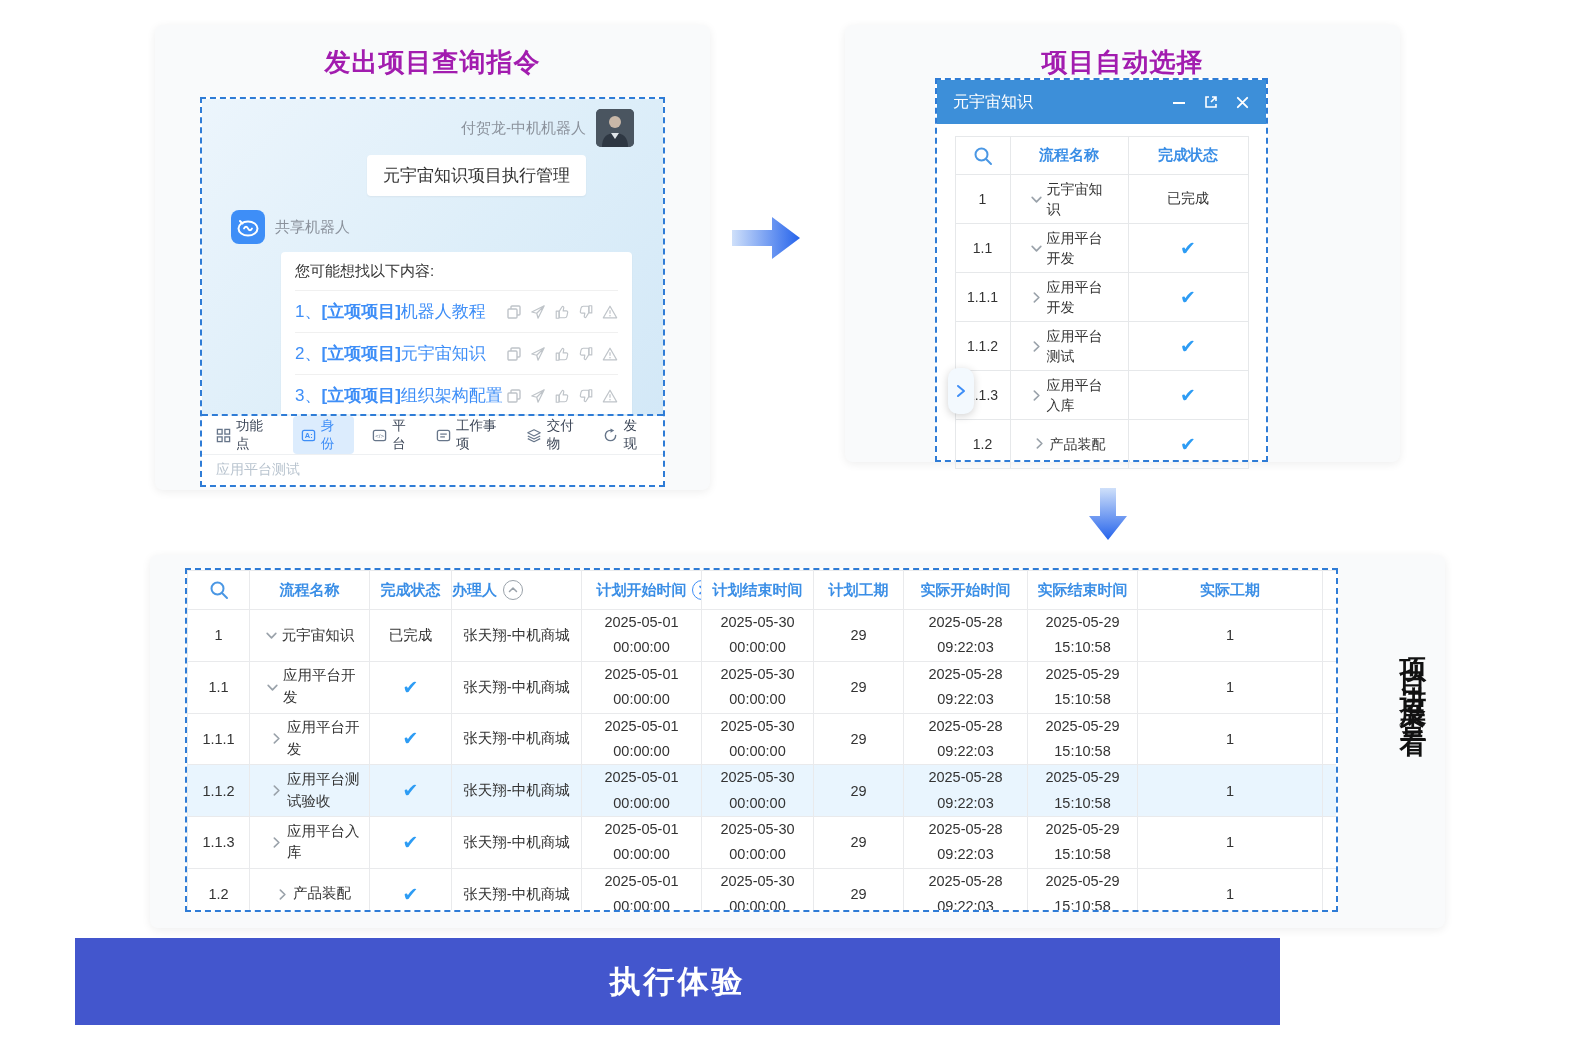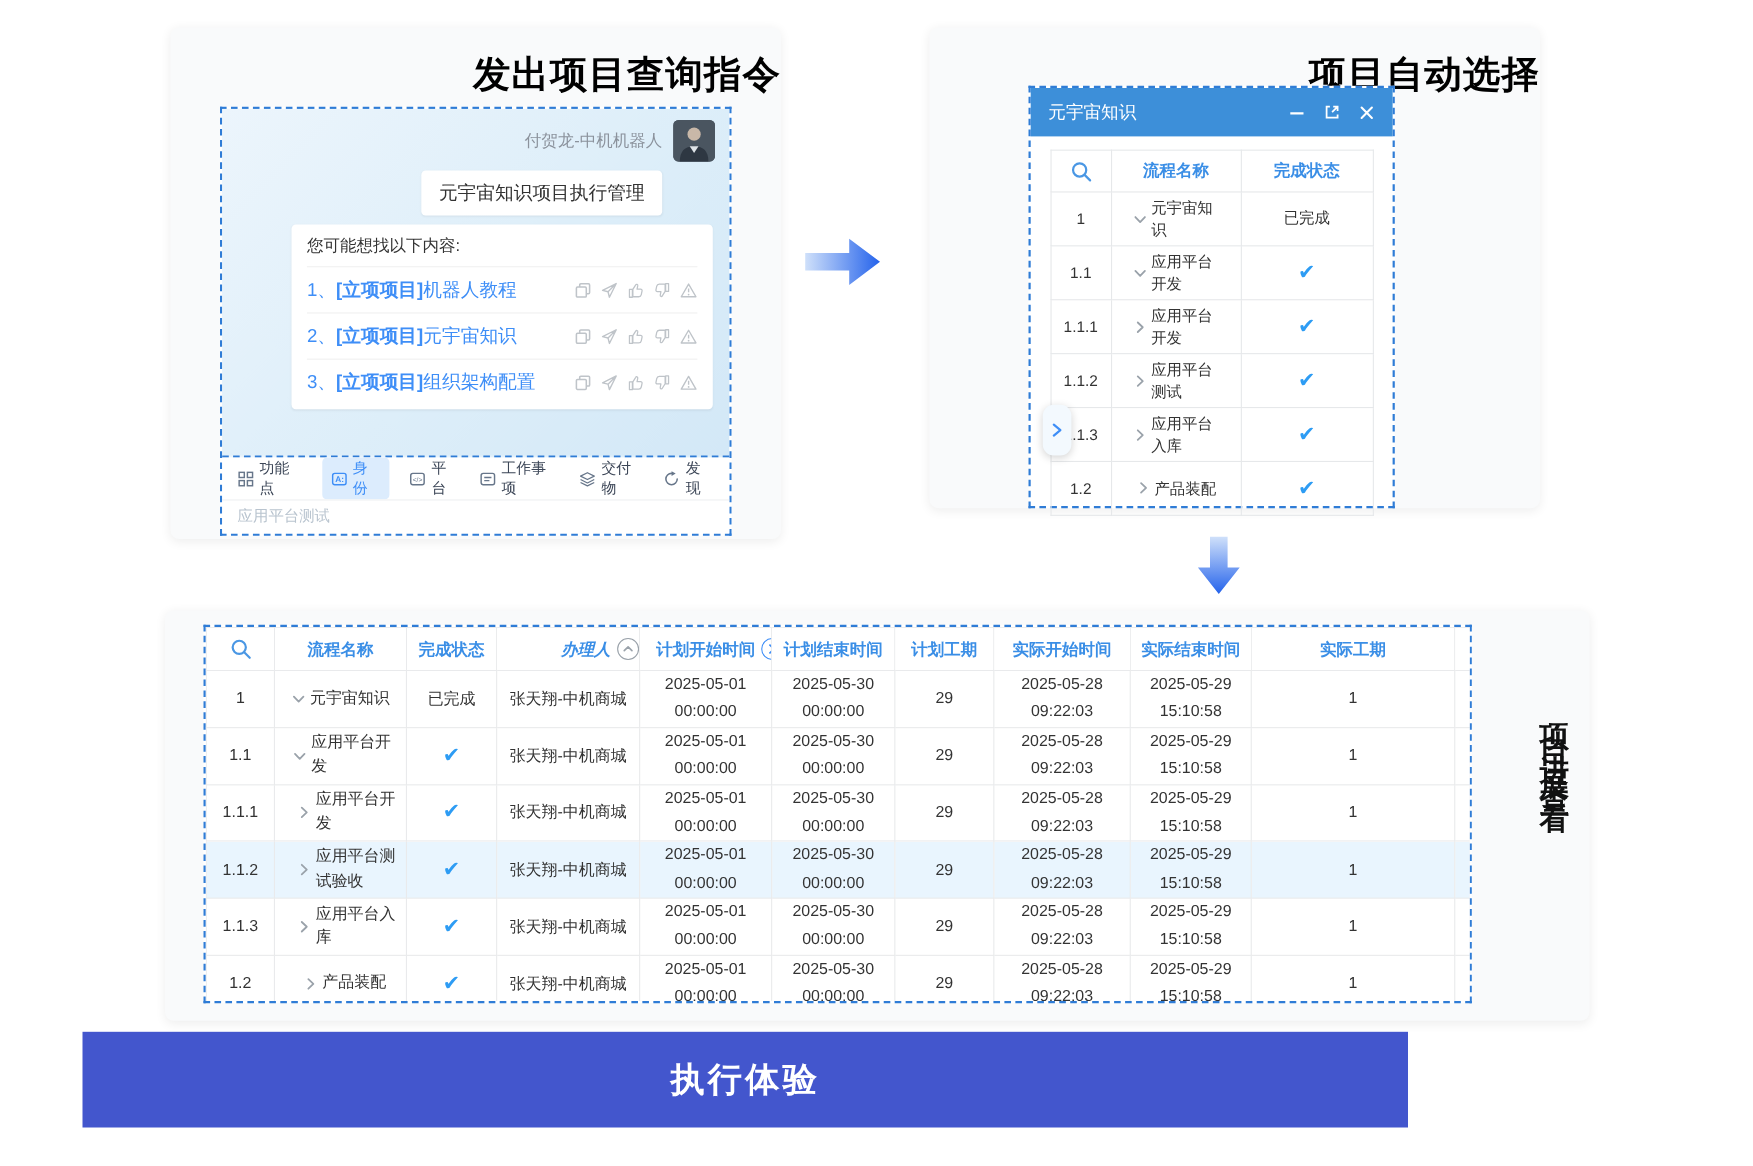--- a/index.html
+++ b/index.html
@@ -4,25 +4,25 @@
 <style>
   * { margin:0; padding:0; box-sizing:border-box; }
   html,body { background:#ffffff; font-family:"Liberation Sans","DejaVu Sans",sans-serif; }
   .page { position:relative; width:1594px; height:1060px; background:#fff; overflow:hidden; }
 
   .card { position:absolute; background:#f9fafb; border-radius:8px; box-shadow:0 2px 10px rgba(0,0,0,.07); }
   .card-chat { left:155px; top:25px; width:555px; height:465px; }
   .card-select { left:845px; top:25px; width:555px; height:437px; }
   .card-progress { left:150px; top:555px; width:1295px; height:373px; }
 
-  .panel-title { text-align:right; padding-top:20px; font-size:34px; font-weight:bold; color:#000000; letter-spacing:1px; }
+  .panel-title { text-align:center; padding-top:20px; font-size:26px; font-weight:bold; color:#a21caf; letter-spacing:1px; }
 
   
   .chat-box { position:absolute; left:45px; top:72px; width:465px; height:390px; border:2px dashed #2f7cd6; display:flex; flex-direction:column; background:#fff; }
-  .chat-area { height:320px; background:linear-gradient(135deg,#ecf5fc 0%,#ddeef9 55%,#d3e8f7 100%); padding:10px 13px; border-bottom:2px dashed #2f7cd6; overflow:hidden; }
+  .chat-area { height:320px; background:linear-gradient(135deg,#ecf5fc 0%,#ddeef9 55%,#d3e8f7 100%); padding:10px 29px; border-bottom:2px dashed #2f7cd6; overflow:hidden; }
   .user-row { display:flex; justify-content:flex-end; align-items:center; gap:10px; }
   .user-name { font-size:15px; color:#8b929c; }
   .avatar { width:38px; height:38px; border-radius:5px; overflow:hidden; display:inline-block; background:#4a5560; flex:0 0 auto; }
   .bubble-row { display:flex; justify-content:flex-end; margin:8px 48px 0 0; }
   .bubble { background:#fff; border-radius:4px; padding:9px 16px; font-size:17px; color:#333; box-shadow:0 1px 2px rgba(0,0,0,.05); }
   .bot-row { display:flex; align-items:center; gap:10px; margin-top:14px; }
   .robot-icon { width:34px; height:34px; border-radius:8px; background:#3e8ef7; display:flex; align-items:center; justify-content:center; flex:0 0 auto; }
   .bot-name { font-size:15px; color:#8b929c; }
   .bot-card { margin:8px 2px 0 50px; background:#fff; border-radius:4px; padding:10px 14px 4px 14px; box-shadow:0 1px 2px rgba(0,0,0,.05); }
   .intro { font-size:15px; color:#333; padding-bottom:9px; border-bottom:1px solid #f0f0f0; }
@@ -61,21 +61,21 @@
 
   
   .prog-box { position:absolute; left:35px; top:13px; width:1153px; height:344px; border:2px dashed #2f7cd6; background:#fff; overflow:hidden; }
   table.big { border-collapse:collapse; table-layout:fixed; width:1149px; }
   table.big th, table.big td { border:1px solid #e9eaec; text-align:center; vertical-align:middle; overflow:hidden; }
   table.big th { height:39px; color:#3a8ee6; font-size:15px; font-weight:bold; background:#fff; position:relative; }
   table.big td { height:50px; font-size:14.5px; color:#333; background:#fff; }
   tr.hl td { background:#e9f5fe; }
   .dt { white-space:pre-line; line-height:1.75; }
   .name-text-b { display:inline-block; max-width:78px; line-height:1.5; text-align:left; }
-  .hdr-flex { display:flex; align-items:center; justify-content:flex-end; gap:6px;font-style:italic; }
+  .hdr-flex { display:flex; align-items:center; justify-content:flex-start; gap:6px; }
   .circ-icon { width:20px; height:20px; border-radius:50%; border:1.5px solid #9aa2aa; display:inline-flex; align-items:center; justify-content:center; color:#9aa2aa; background:#fff; }
   .circ-icon.blue { border-color:#3e8ef7; color:#3e8ef7; position:absolute; right:-11px; top:9px; z-index:3; }
   .side-label { position:absolute; right:14px; top:82px; writing-mode:vertical-rl; font-size:27px; font-weight:bold; color:#111; letter-spacing:14px; }
 
   
   .footer-bar { position:absolute; left:75px; top:938px; width:1205px; height:87px; background:#4356cd; display:flex; align-items:center; justify-content:center; }
   .footer-bar span { color:#fff; font-size:31px; font-weight:bold; letter-spacing:3px; }
 
   .search-th svg { display:block; margin:0 auto; color:#4a97e4; }
 </style>
@@ -94,20 +94,30 @@
             <svg width="38" height="38" viewBox="0 0 38 38">
                 <rect width="38" height="38" fill="#4a5560"></rect>
                 <circle cx="19" cy="13" r="6" fill="#c9b8a8"></circle>
                 <path d="M6 38 Q6 24 19 24 Q32 24 32 38 Z" fill="#2e3742"></path>
                 <path d="M15 24 L19 30 L23 24 Z" fill="#dfe4e8"></path>
               </svg>
           </span>
         </div>
         <div class="bubble-row">
           <div class="bubble">元宇宙知识项目执行管理</div>
+        </div>
+        <div class="bot-row">
+          <span class="robot-icon">
+            <svg width="26" height="26" viewBox="0 0 26 26">
+                <ellipse cx="13" cy="14.5" rx="9.5" ry="7" fill="none" stroke="#fff" stroke-width="2"></ellipse>
+                <line x1="5" y1="7" x2="7.5" y2="9.5" stroke="#fff" stroke-width="2" stroke-linecap="round"></line>
+                <path d="M9 14.5 q2 -3.5 4 0 t4 0" fill="none" stroke="#fff" stroke-width="1.8" stroke-linecap="round"></path>
+              </svg>
+          </span>
+          <span class="bot-name">共享机器人</span>
         </div>
         <div class="bot-card">
           <div class="intro">您可能想找以下内容:</div>
           <div id="suggestions">
               <div class="sug-row">
                 <span class="sug-text">1、<b>[立项项目]</b>机器人教程</span>
                 <span class="sug-icons">
                   <span>
                     <svg width="16" height="16" viewBox="0 0 16 16">
                       <rect x="5" y="2" width="9" height="9" rx="1" fill="none" stroke="currentColor" stroke-width="1.4"></rect>

